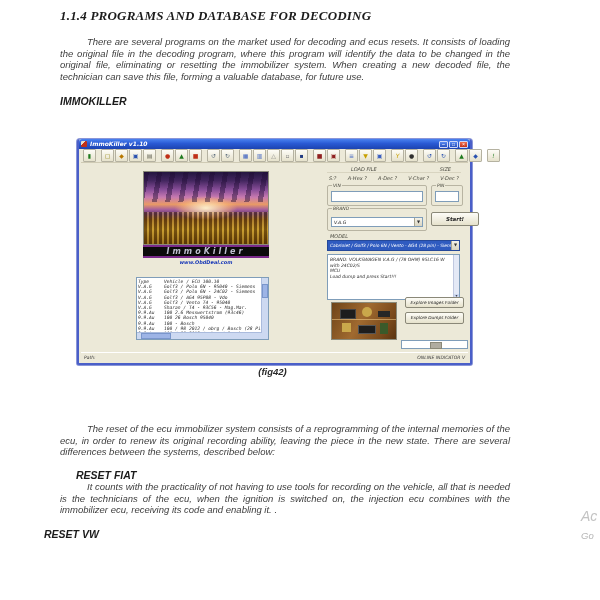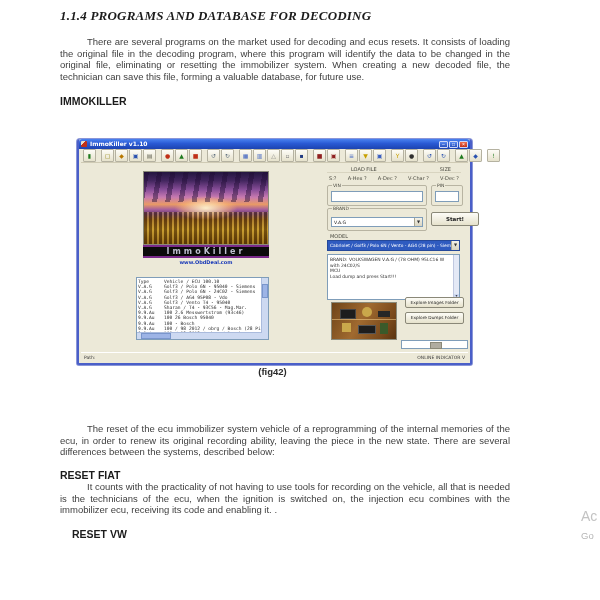--- a/index.html
+++ b/index.html
@@ -1,18 +1,18 @@
 <!DOCTYPE html>
 <html><head>
 <meta charset="utf-8">
 <style>
   html,body{margin:0;padding:0;width:600px;height:600px;background:#fff;}
   body{font-family:"Liberation Sans",sans-serif;}
   .page{position:relative;width:600px;height:600px;overflow:hidden;background:#fff;color:#3d3d3d;}
-  .abs{position:absolute;}
+  .abs{position:absolute;font-style:italic;}
 
   
   .h-serif{font-family:"Liberation Serif",serif;font-weight:bold;font-style:italic;
            font-size:13px;color:#1c1c1c;letter-spacing:.2px;white-space:nowrap;}
   .body-text{font-size:9.5px;line-height:11.6px;text-align:justify;color:#3e3e3e;
              text-indent:27px;width:450px;}
   .subhead{font-weight:bold;font-size:10.5px;color:#1b1b1b;}
   .fig-caption{font-size:9.5px;font-weight:600;color:#2a2a2a;text-align:center;}
   .watermark1{font-size:14px;color:#c3c3c3;}
   .watermark2{font-size:9.5px;color:#b5b5b5;}
@@ -421,24 +421,24 @@
 
     <div class="abs statusbar">
       <span class="status-cell">Path:</span>
       <span class="status-cell">ONLINE INDICATOR   V</span>
     </div>
   </div>
 
   <div class="abs fig-caption" style="left:77px;top:366px;width:391px;">(fig42)</div>
 
 
-  <div class="abs body-text" style="left:60px;top:423px;">The reset of the ecu immobilizer system vehicle of a reprogramming of the internal memories of the ecu, in order to renew its original recording ability, leaving the piece in the new state. There are several differences between the systems, described below:</div>
-
-  <div class="abs subhead" style="left:60px;top:469px;">RESET FIAT</div>
+  <div class="abs body-text" style="left:60px;top:423px;">The reset of the ecu immobilizer system consists of a reprogramming of the internal memories of the ecu, in order to renew its original recording ability, leaving the piece in the new state. There are several differences between the systems, described below:</div>
+
+  <div class="abs subhead" style="left:76px;top:469px;">RESET FIAT</div>
 
   <div class="abs body-text" style="left:60px;top:481px;">It counts with the practicality of not having to use tools for recording on the vehicle, all that is needed is the technicians of the ecu, when the ignition is switched on, the injection ecu combines with the immobilizer ecu, receiving its code and enabling it. .</div>
 
-  <div class="abs subhead" style="left:72px;top:528px;">RESET VW</div>
+  <div class="abs subhead" style="left:44px;top:528px;">RESET VW</div>
 
 
   <div class="abs watermark1" style="left:581px;top:508px;">Ac</div>
   <div class="abs watermark2" style="left:581px;top:530px;">Go</div>
 </div>
 
 </body></html>

